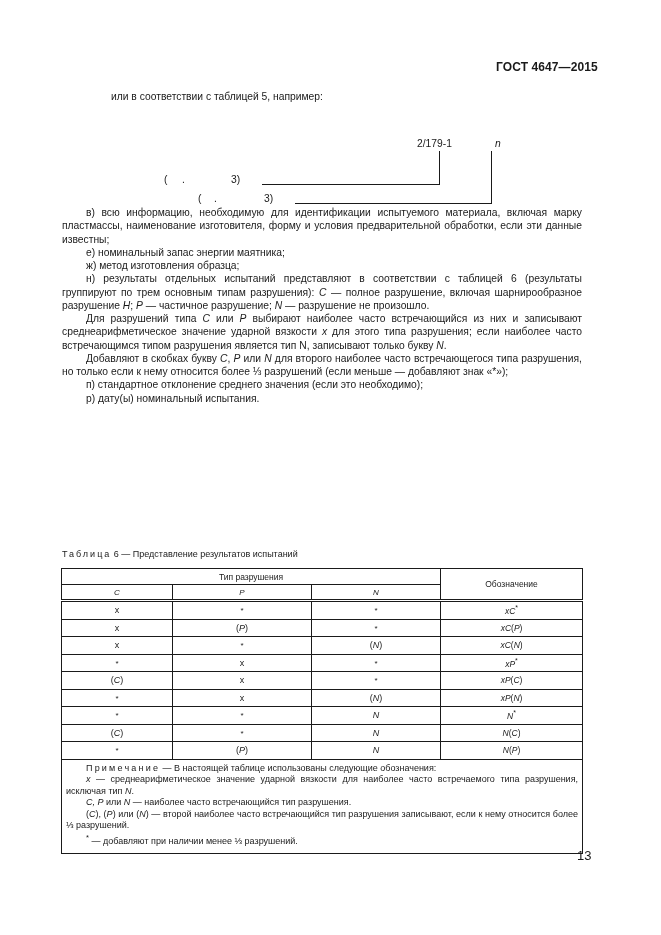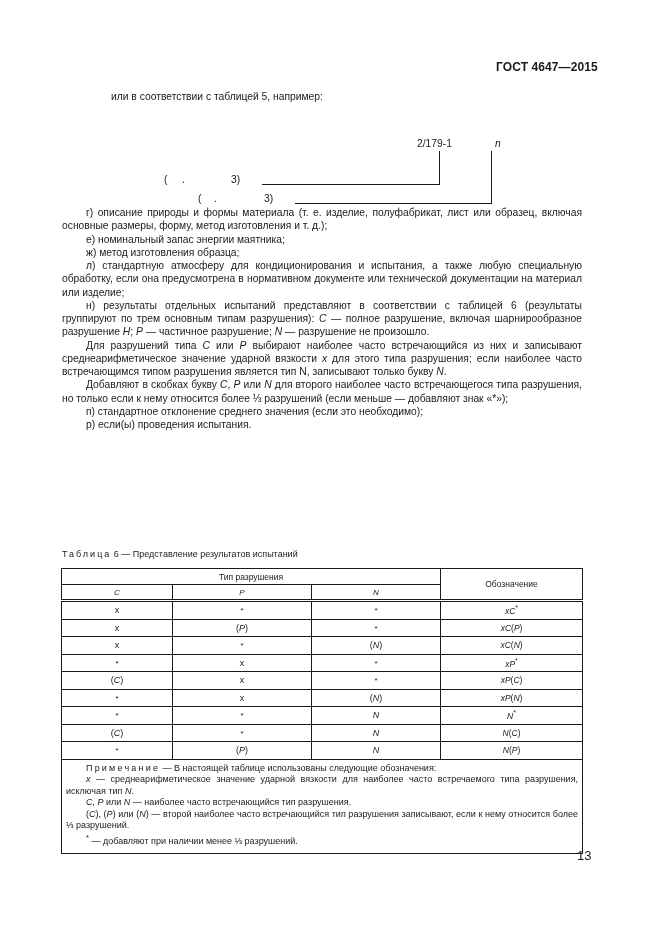--- a/index.html
+++ b/index.html
@@ -64,29 +64,28 @@
   <span class="abs code" style="left:206px; top:193px;">.</span>
   <span class="abs code" style="left:256px; top:193px;">3)</span>
 
   <div class="line-h" style="left:262px; top:184px; width:178px;"></div>
   <div class="line-v" style="left:439px; top:151px; height:34px;"></div>
   <div class="line-h" style="left:295px; top:203px; width:197px;"></div>
   <div class="line-v" style="left:491px; top:151px; height:53px;"></div>
 </div>
 
 <div class="body-text">
-  <p>г) описание природы и формы материала (т. е. изделие, полуфабрикат, лист или образец, включая основные размеры, форму, метод изготовления и т. д.);</p>
+  <p>в) всю информацию, необходимую для идентификации испытуемого материала, включая марку пластмассы, наименование изготовителя, форму и условия предварительной обработки, если эти данные известны;</p>
   <p>е) номинальный запас энергии маятника;</p>
   <p>ж) метод изготовления образца;</p>
-  <p>л) стандартную атмосферу для кондиционирования и испытания, а также любую специальную обработку, если она предусмотрена в нормативном документе или технической документации на материал или изделие;</p>
   <p><span>н) результаты отдельных испытаний представляют в соответствии с таблицей 6 (результаты группируют по трем основным типам разрушения): </span><i>C</i><span> — полное разрушение, включая шарнирообразное разрушение </span><i>H</i><span>; </span><i>P</i><span> — частичное разрушение; </span><i>N</i><span> — разрушение не произошло.</span></p>
   <p><span>Для разрушений типа </span><i>C</i><span> или </span><i>P</i><span> выбирают наиболее часто встречающийся из них и записывают среднеарифметическое значение ударной вязкости </span><i>x</i><span> для этого типа разрушения; если наиболее часто встречающимся типом разрушения является тип N, записывают только букву </span><i>N</i><span>.</span></p>
   <p><span>Добавляют в скобках букву </span><i>C</i><span>, </span><i>P</i><span> или </span><i>N</i><span> для второго наиболее часто встречающегося типа разрушения, но только если к нему относится более ⅓ разрушений (если меньше — добавляют знак «*»);</span></p>
   <p>п) стандартное отклонение среднего значения (если это необходимо);</p>
-  <p>р) если(ы) проведения испытания.</p>
+  <p>р) дату(ы) номинальный испытания.</p>
 </div>
 
 <div class="caption">
   <span class="sp">Таблица</span>
   <span>6</span><span> — Представление результатов испытаний</span>
 </div>
 
 <table class="res">
   <colgroup>
     <col style="width:111px">

